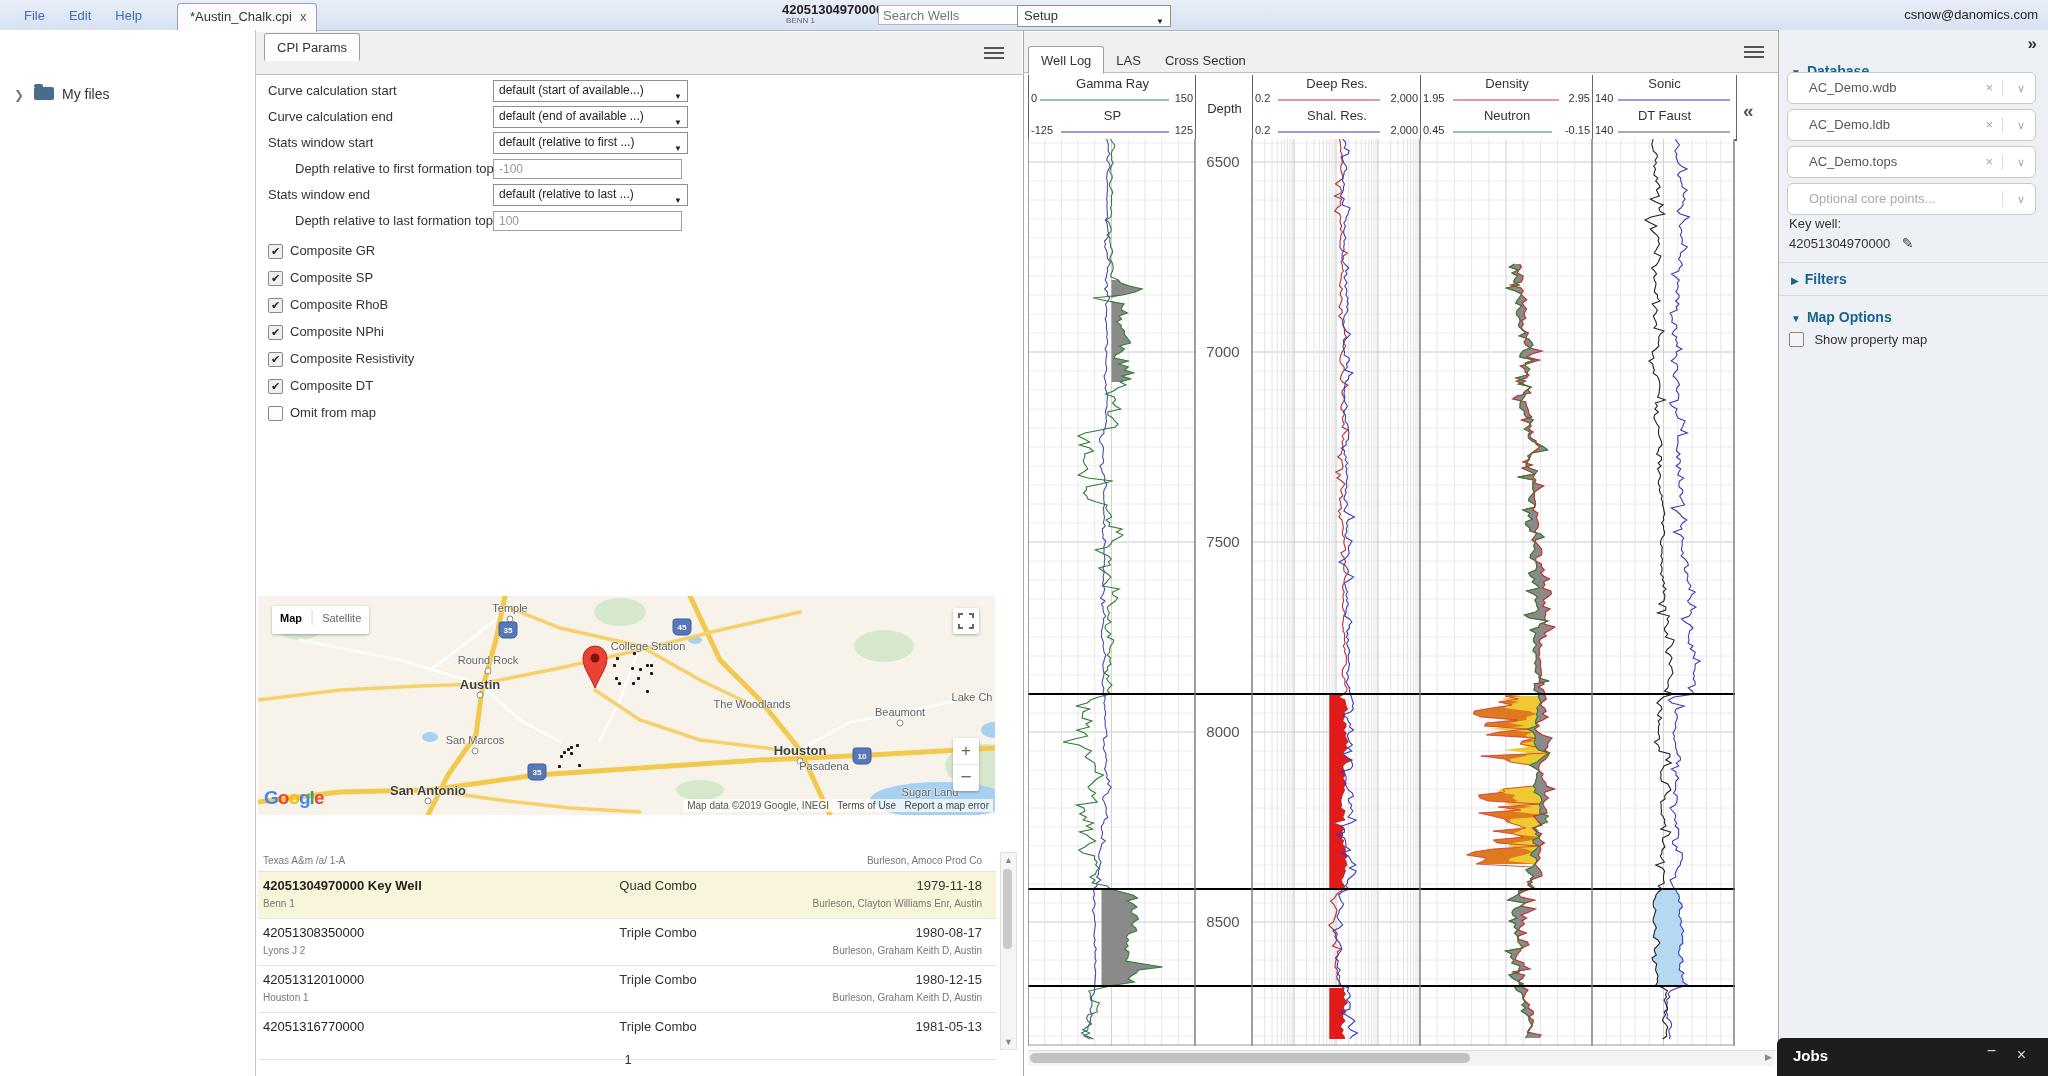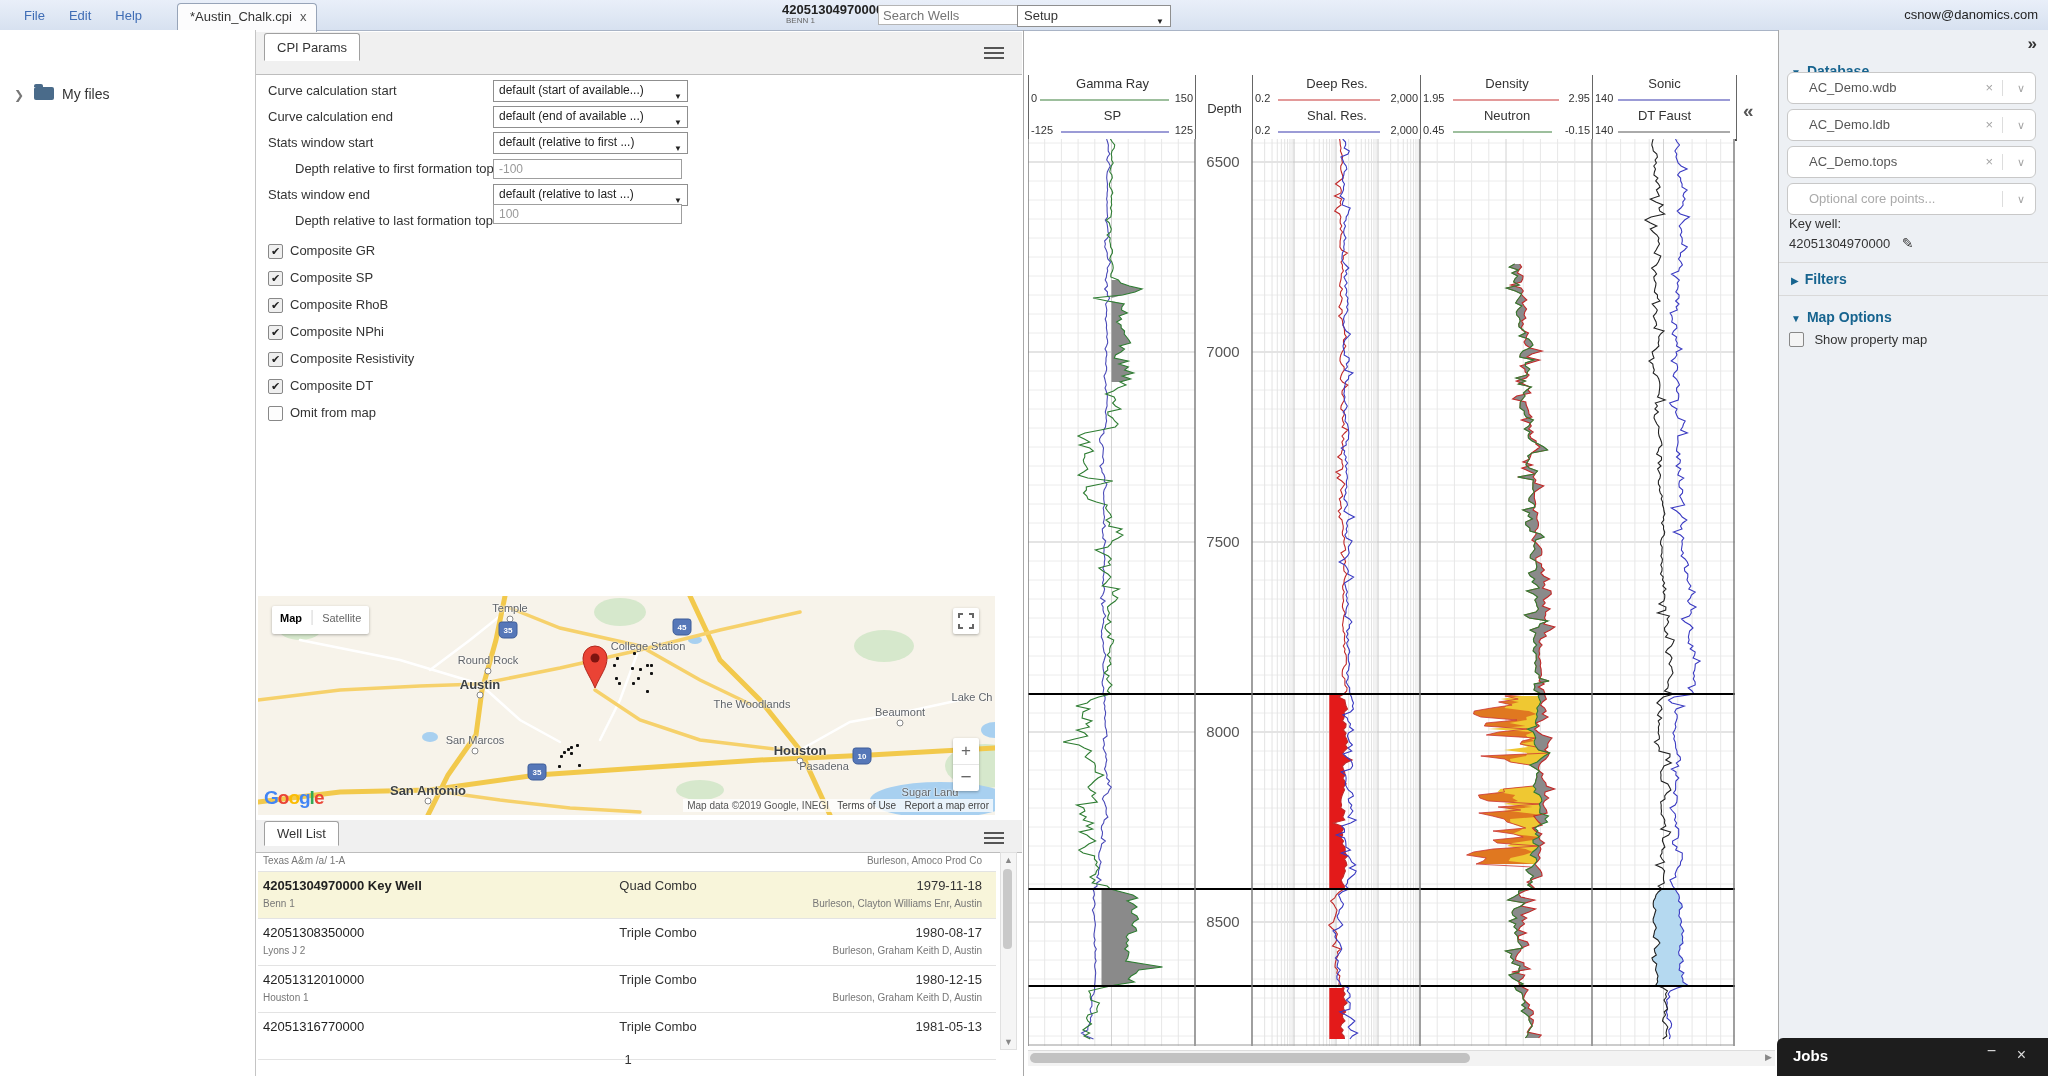--- a/index.html
+++ b/index.html
@@ -136,21 +136,21 @@
       <div class="frm-select" style="left: 493px; top: 80px; width: 188px;"><span>default (start of available...)</span><span class="car">▼</span></div>
       <div class="frm-label" style="position: absolute; left: 268px; top: 109px;">Curve calculation end</div>
       <div class="frm-select" style="left: 493px; top: 106px; width: 188px;"><span>default (end of available ...)</span><span class="car">▼</span></div>
       <div class="frm-label" style="position: absolute; left: 268px; top: 135px;">Stats window start</div>
       <div class="frm-select" style="left: 493px; top: 132px; width: 188px;"><span>default (relative to first ...)</span><span class="car">▼</span></div>
       <div class="frm-label" style="position: absolute; left: 295px; top: 161px;">Depth relative to first formation top</div>
       <div class="frm-input" style="left: 493px; top: 159px; width: 182px;">-100</div>
       <div class="frm-label" style="position: absolute; left: 268px; top: 187px;">Stats window end</div>
       <div class="frm-select" style="left: 493px; top: 184px; width: 188px;"><span>default (relative to last ...)</span><span class="car">▼</span></div>
       <div class="frm-label" style="position: absolute; left: 295px; top: 213px;">Depth relative to last formation top</div>
-      <div class="frm-input" style="left: 493px; top: 204px; width: 182px;">100</div>
+      <div class="frm-input" style="left: 493px; top: 211px; width: 182px;">100</div>
     </div>
   <div id="cpi-checks">
       <div class="chk on" style="left: 268px; top: 244px;">✔</div>
       <div class="chk-lbl" style="left: 290px; top: 243px;">Composite GR</div>
       <div class="chk on" style="left: 268px; top: 271px;">✔</div>
       <div class="chk-lbl" style="left: 290px; top: 270px;">Composite SP</div>
       <div class="chk on" style="left: 268px; top: 298px;">✔</div>
       <div class="chk-lbl" style="left: 290px; top: 297px;">Composite RhoB</div>
       <div class="chk on" style="left: 268px; top: 325px;">✔</div>
       <div class="chk-lbl" style="left: 290px; top: 324px;">Composite NPhi</div>
@@ -257,30 +257,20 @@
 
     <div class="abs glogo" style="left:6px;bottom:6px;" id="glogo"><span style="color: rgb(66, 133, 244);">G</span><span style="color: rgb(234, 67, 53);">o</span><span style="color: rgb(251, 188, 5);">o</span><span style="color: rgb(66, 133, 244);">g</span><span style="color: rgb(52, 168, 83);">l</span><span style="color: rgb(234, 67, 53);">e</span></div>
 
     <div class="attr" style="right:2px;bottom:3px;">
       <span>Map data ©2019 Google, INEGI</span> &nbsp;
       <span style="color:#444;">Terms of Use</span> &nbsp;
       <span style="color:#444;">Report a map error</span>
     </div>
   </div>
 
-  <div class="abs tabrow" style="left:256px;top:820px;width:766px;height:32px;">
-    <div class="tab active abs" style="left:8px;bottom:-1px;padding:4px 12px;">
-      <span>Well List</span>
-    </div>
-    <div class="burger abs" style="right:18px;top:9px;">
-        <div></div>
-        <div></div>
-        <div></div>
-      </div>
-  </div>
   <div id="welllist">
       <div class="wl-row" style="top: 853px; height: 18px;">
         <span class="wl-small" style="position: absolute; left: 5px; top: 2px;">Texas A&amp;m /a/ 1-A</span>
         <span class="wl-small" style="position: absolute; right: 14px; top: 2px;">Burleson, Amoco Prod Co</span>
       </div>
       <div class="wl-row" style="top: 872px; height: 46px; background: rgb(248, 245, 218);">
         <span class="wl-uwi" style="position: absolute; left: 5px; top: 6px; font-weight: bold;">42051304970000 <span style="font-weight: bold;">Key Well</span></span>
         <span class="wl-small" style="position: absolute; left: 5px; top: 26px;">Benn 1</span>
         <span style="position: absolute; left: 330px; top: 6px; width: 140px; text-align: center; font-size: 13px;">Quad Combo</span>
         <span style="position: absolute; right: 14px; top: 6px; font-size: 13px;">1979-11-18</span>
@@ -309,20 +299,28 @@
 
   <div class="abs" style="left:1000px;top:852px;width:15px;height:196px;background:#f5f5f5;border:1px solid #e0e0e0;">
     <div style="text-align:center;font-size:9px;color:#888;line-height:14px;">▲</div>
     <div style="position:absolute;left:2px;top:16px;width:9px;height:80px;background:#c9c9c9;border-radius:4px;"></div>
     <div style="position:absolute;bottom:0;width:100%;text-align:center;font-size:9px;color:#888;line-height:14px;">▼</div>
   </div>
   <div class="abs" style="left:256px;top:1052px;width:744px;text-align:center;font-size:13px;color:#333;">1</div>
 
   <div class="abs vline" style="left:1023px;top:30px;height:1046px;"></div>
 
+  <div class="abs tabrow" style="left:1024px;top:32px;width:754px;height:40px;">
+    <div id="log-tabs" class="abs" style="left:4px;bottom:-1px;"><span class="tab active">Well Log</span><span class="tab">LAS</span><span class="tab">Cross Section</span></div>
+    <div class="burger abs" style="right:14px;top:11px;">
+        <div></div>
+        <div></div>
+        <div></div>
+      </div>
+  </div>
   <div id="log-headers">
       <div class="hdr-cell" style="left: 1028px; width: 167px; border-bottom: 2px solid rgb(68, 68, 68);">
         <div class="hdr-name">Gamma Ray</div>
         <div class="hdr-scale">
           <span class="mn">0</span>
           <span class="mx">150</span>
           <div class="ln" style="left: 11px; right: 27px; background: rgb(157, 191, 157);"></div>
         </div>
         <div class="hdr-name">SP</div>
         <div class="hdr-scale">

